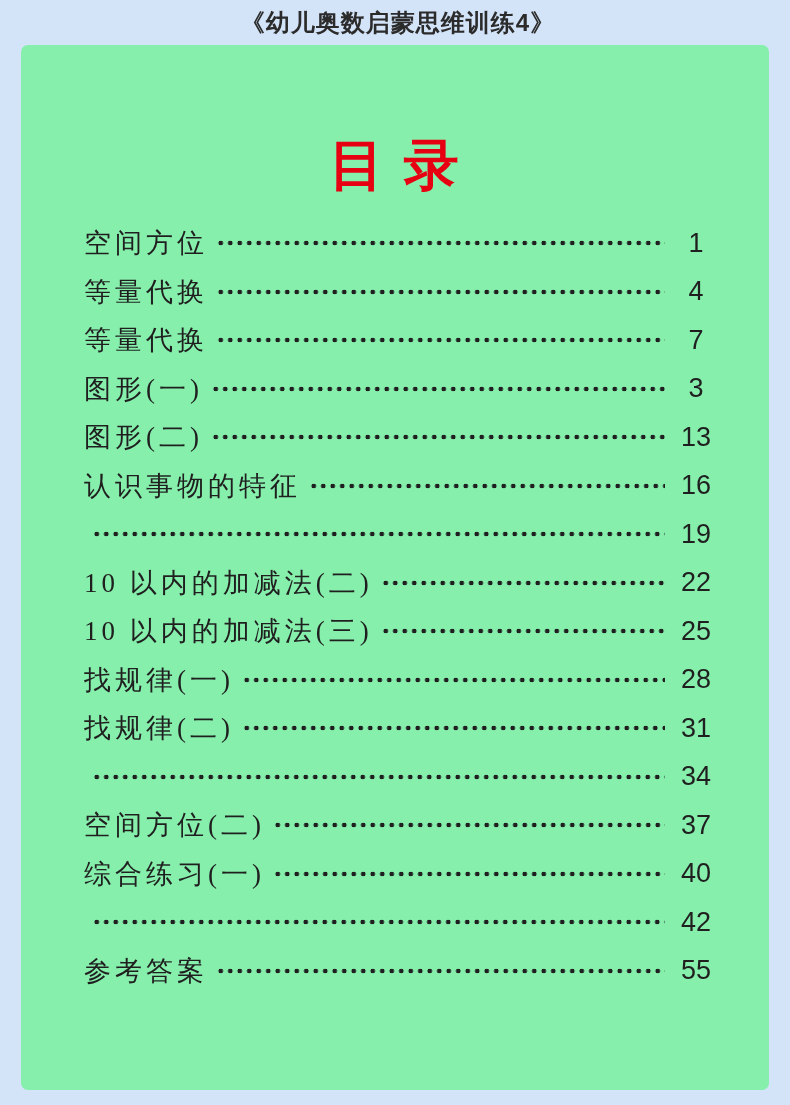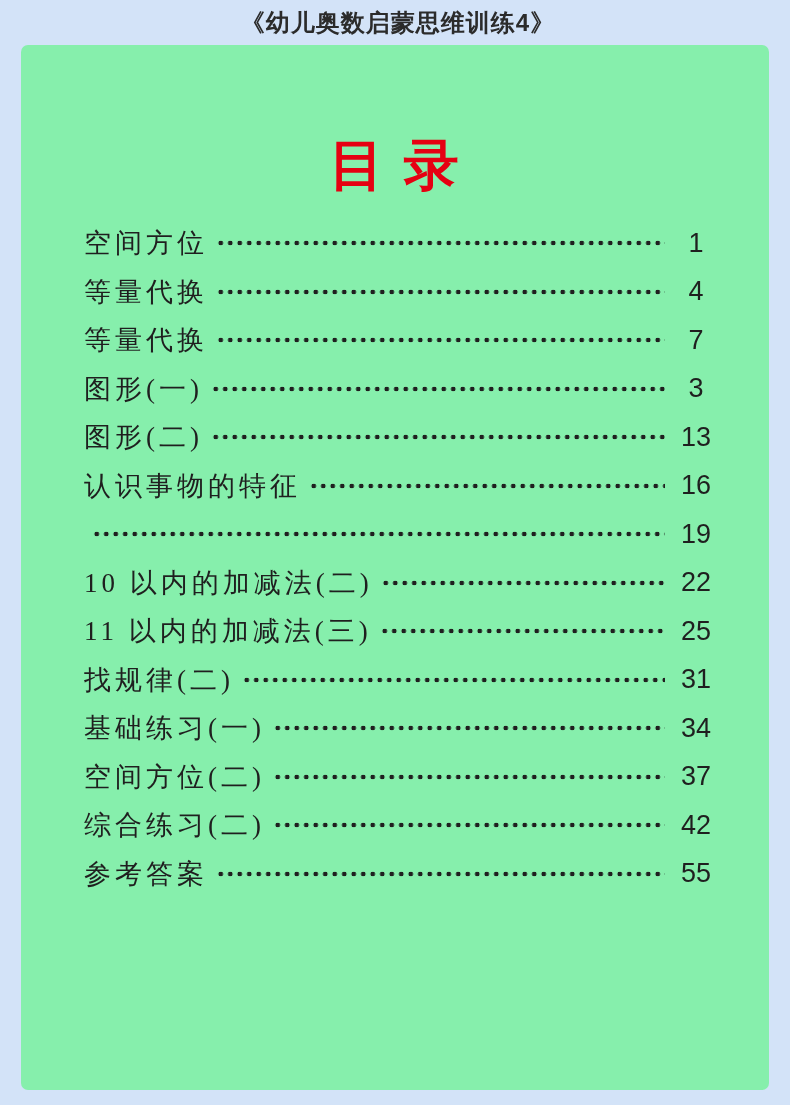--- a/index.html
+++ b/index.html
@@ -140,47 +140,55 @@
     <span class="toc-page">19</span>
   </div>
 
   <div class="toc-row">
     <span class="toc-label">10 以内的加减法(二)</span>
     <span class="toc-leader"></span>
     <span class="toc-page">22</span>
   </div>
 
   <div class="toc-row">
-    <span class="toc-label">11 以内的加减法(三)</span>
+    <span class="toc-label">10 以内的加减法(三)</span>
     <span class="toc-leader"></span>
     <span class="toc-page">25</span>
   </div>
 
+  <div class="toc-row">
+    <span class="toc-label">找规律(一)</span>
+    <span class="toc-leader"></span>
+    <span class="toc-page">28</span>
+  </div>
 
   <div class="toc-row">
     <span class="toc-label">找规律(二)</span>
     <span class="toc-leader"></span>
     <span class="toc-page">31</span>
   </div>
 
   <div class="toc-row">
-    <span class="toc-label">基础练习(一)</span>
     <span class="toc-leader"></span>
     <span class="toc-page">34</span>
   </div>
 
   <div class="toc-row">
     <span class="toc-label">空间方位(二)</span>
     <span class="toc-leader"></span>
     <span class="toc-page">37</span>
   </div>
 
+  <div class="toc-row">
+    <span class="toc-label">综合练习(一)</span>
+    <span class="toc-leader"></span>
+    <span class="toc-page">40</span>
+  </div>
 
   <div class="toc-row">
-    <span class="toc-label">综合练习(二)</span>
     <span class="toc-leader"></span>
     <span class="toc-page">42</span>
   </div>
 
   <div class="toc-row">
     <span class="toc-label">参考答案</span>
     <span class="toc-leader"></span>
     <span class="toc-page">55</span>
   </div>
 </div>

